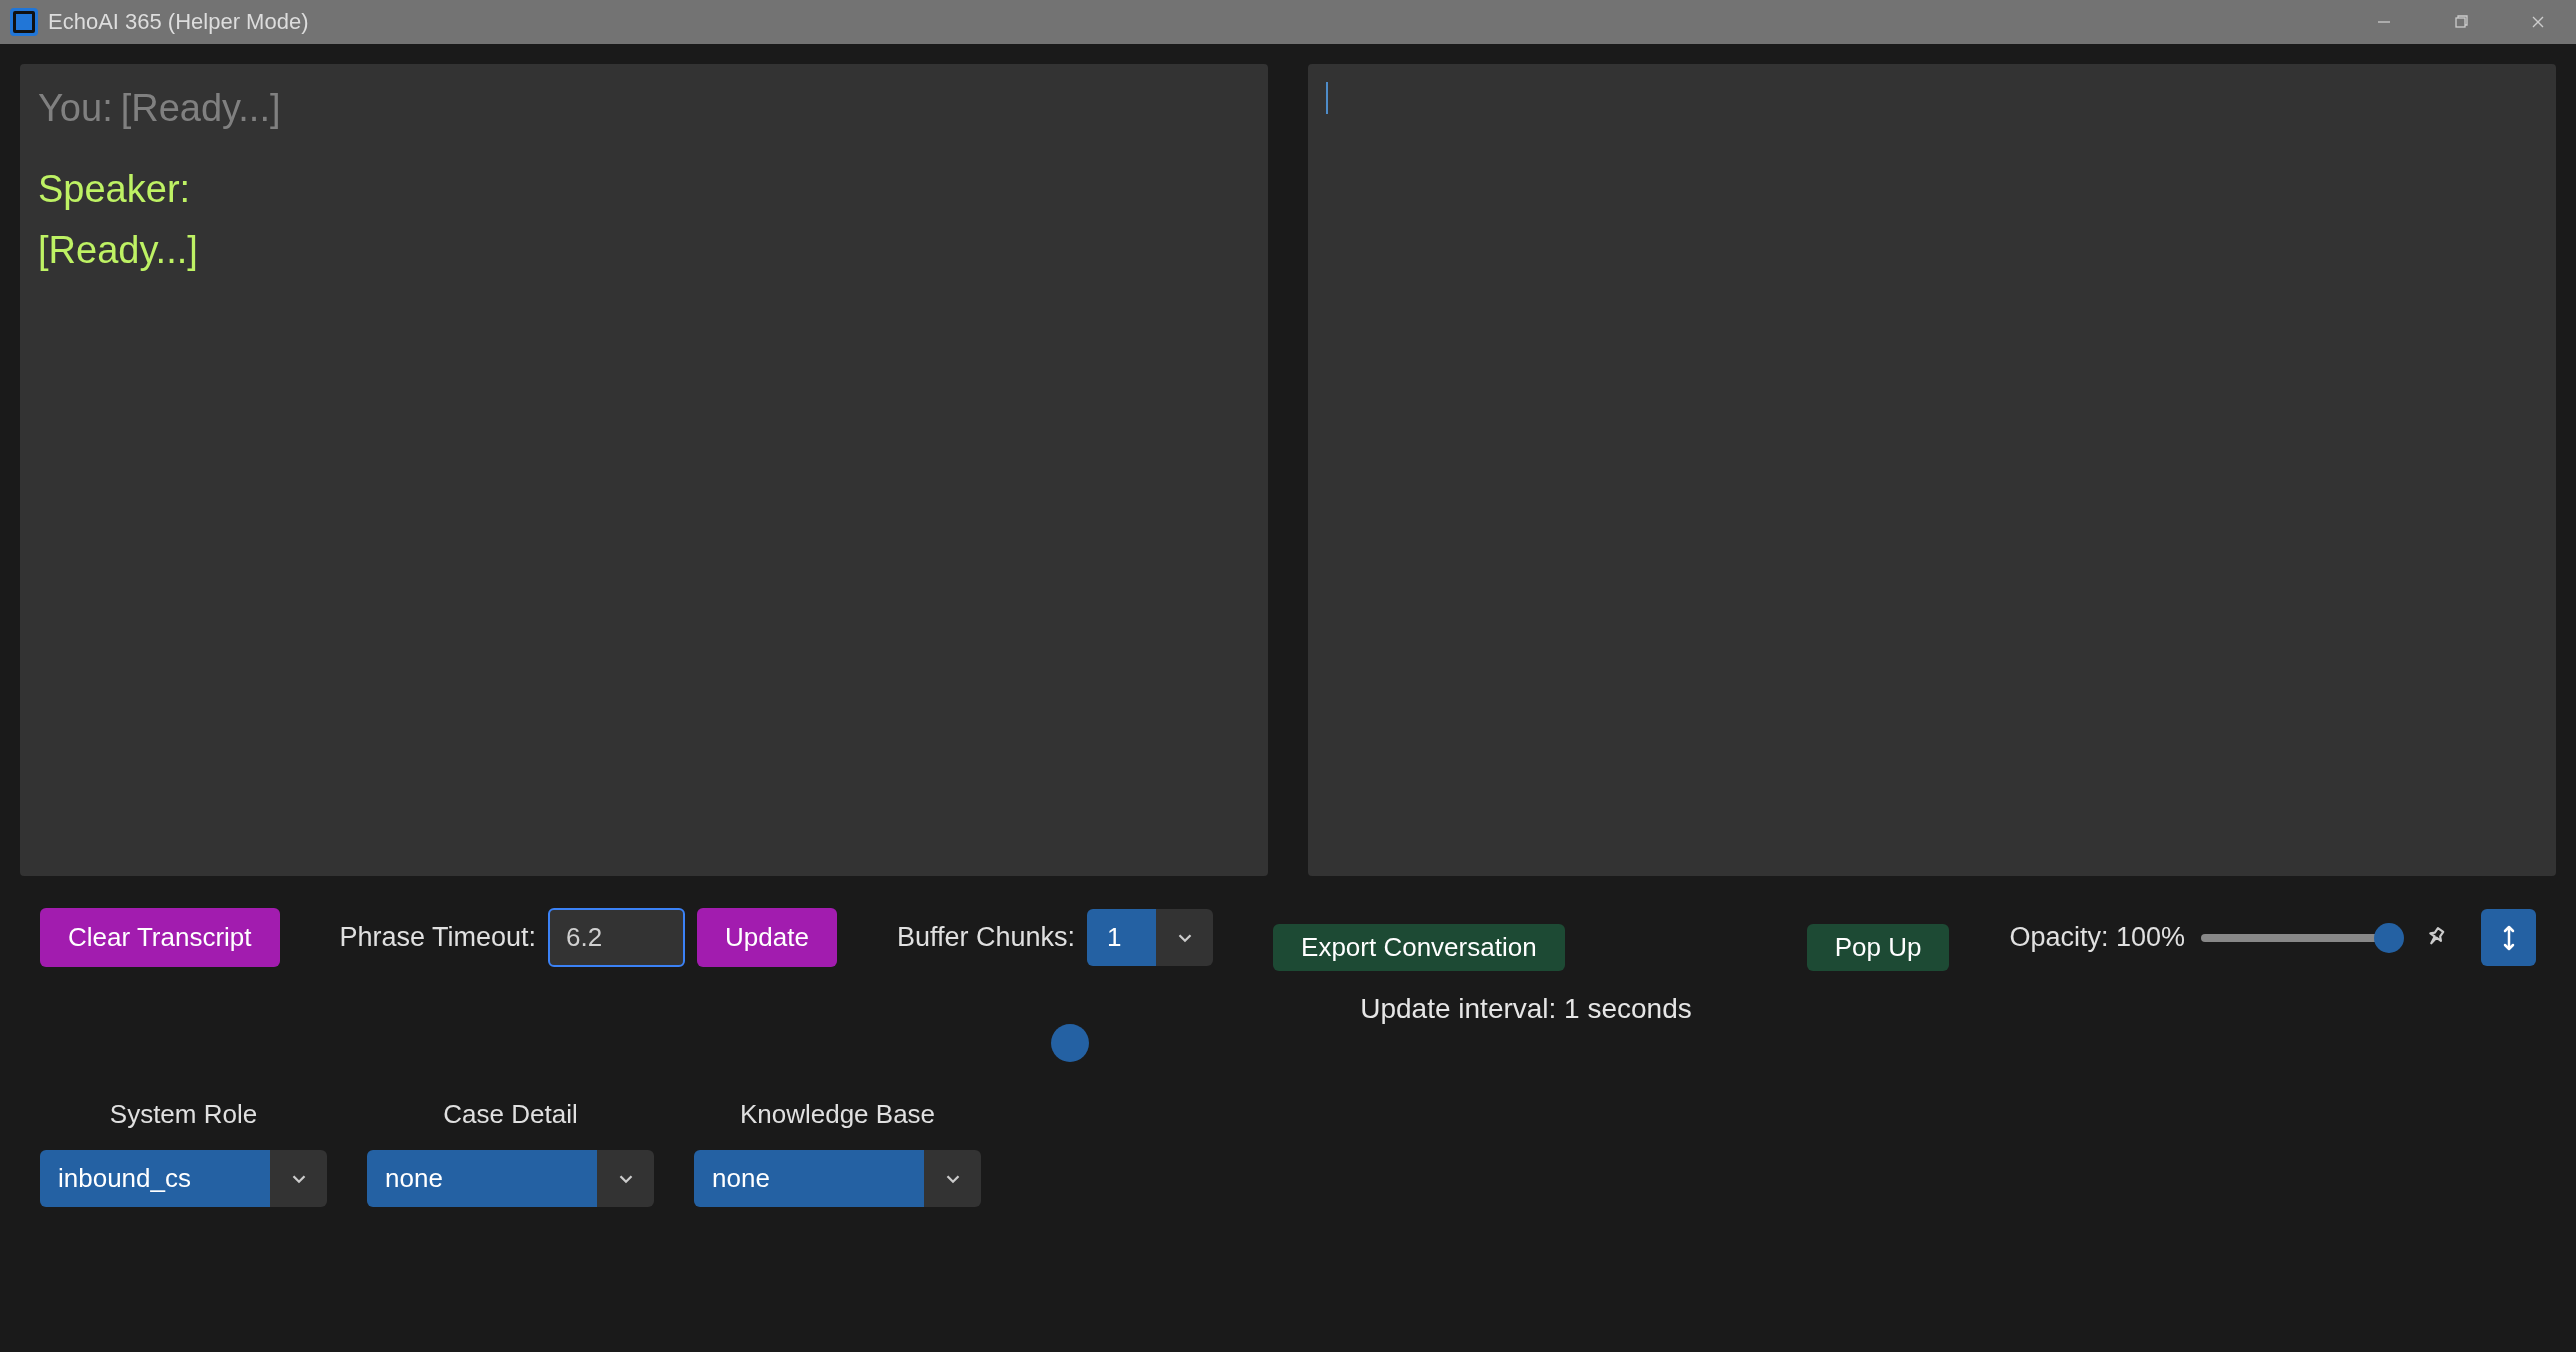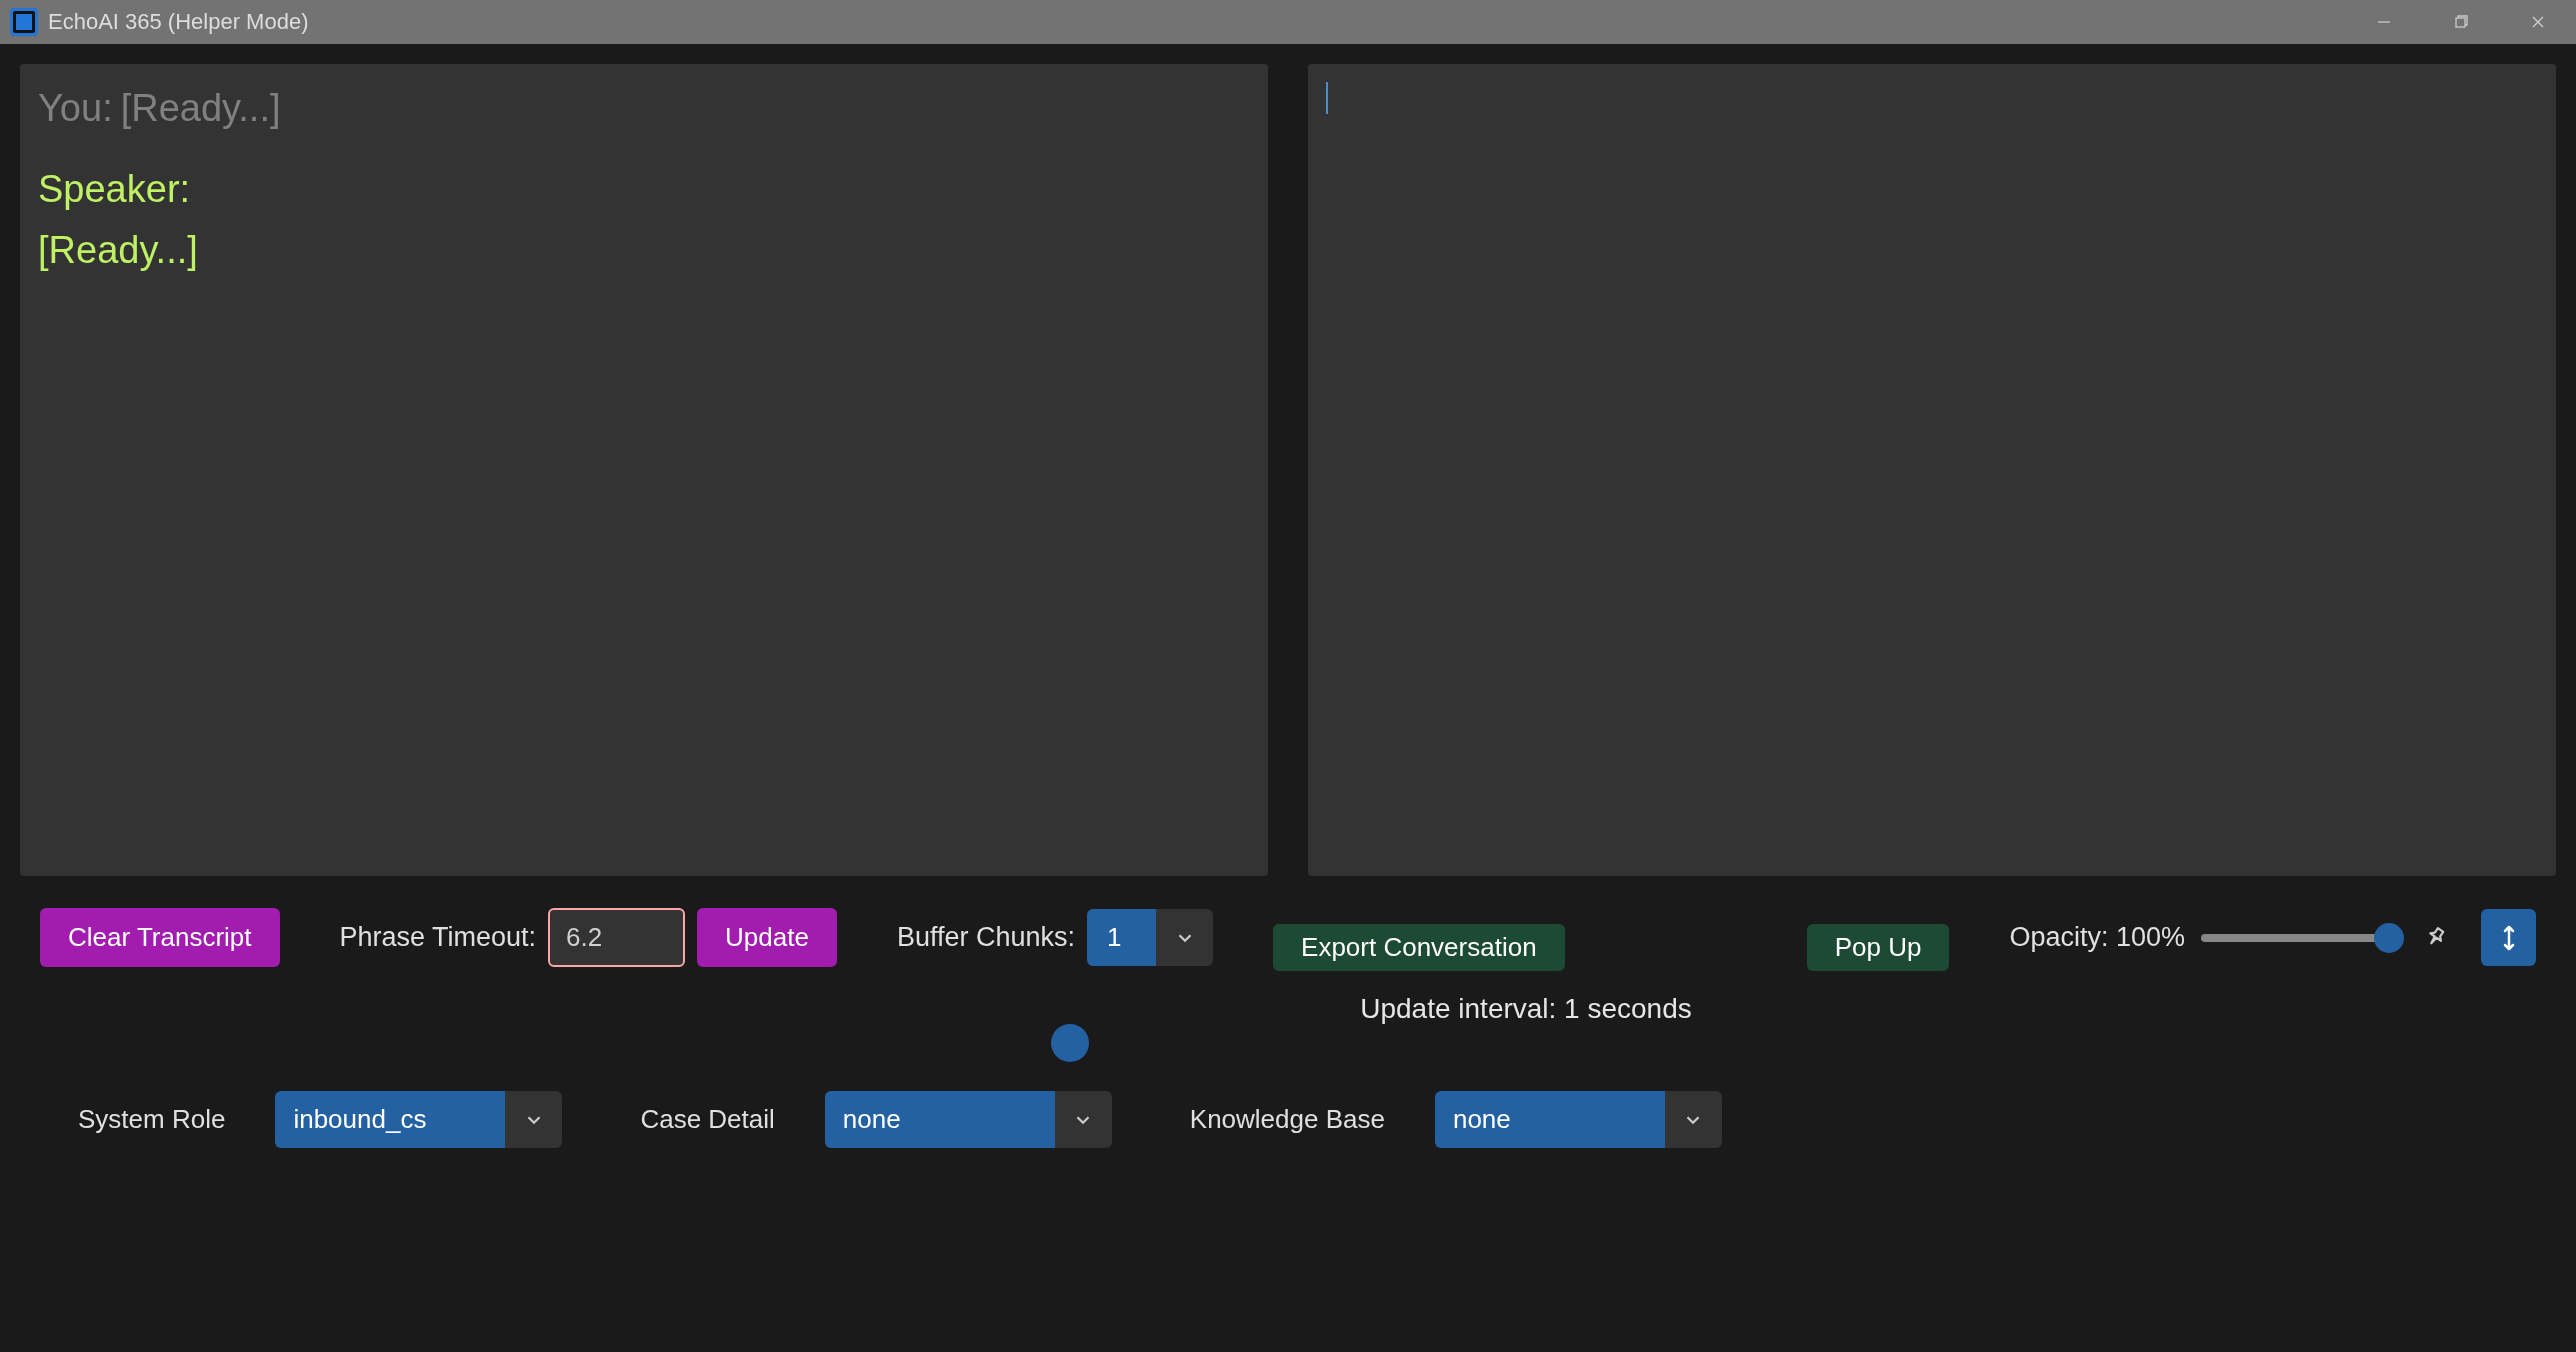--- a/index.html
+++ b/index.html
@@ -139,21 +139,21 @@
       width: 55px;
       height: 57px;
       display: flex;
       align-items: center;
       justify-content: center;
       cursor: pointer;
       color: #fff;
     }
     .text-input {
       background: #333333;
-      border: 2px solid #fca5a5;
+      border: 2px solid #3b82f6;
       border-radius: 6px;
       padding: 12px 16px;
       font-size: 26px;
       color: #d0d0d0;
       width: 137px;
     }
     .label-text {
       font-size: 27px;
       color: #e0e0e0;
     }
@@ -260,21 +260,21 @@
     
     
     .selectors-row {
       display: flex;
       gap: 40px;
       padding: 0 20px;
       margin-top: 20px;
     }
     .selector-block {
       display: flex;
-      flex-direction: row;
+      flex-direction: column;
       align-items: center;
       gap: 12px;
     }
     .selector-label {
       font-size: 26px;
       color: #e0e0e0;
       padding: 8px 38px;
     }
     .selector-block .dropdown-value {
       min-width: 230px;

